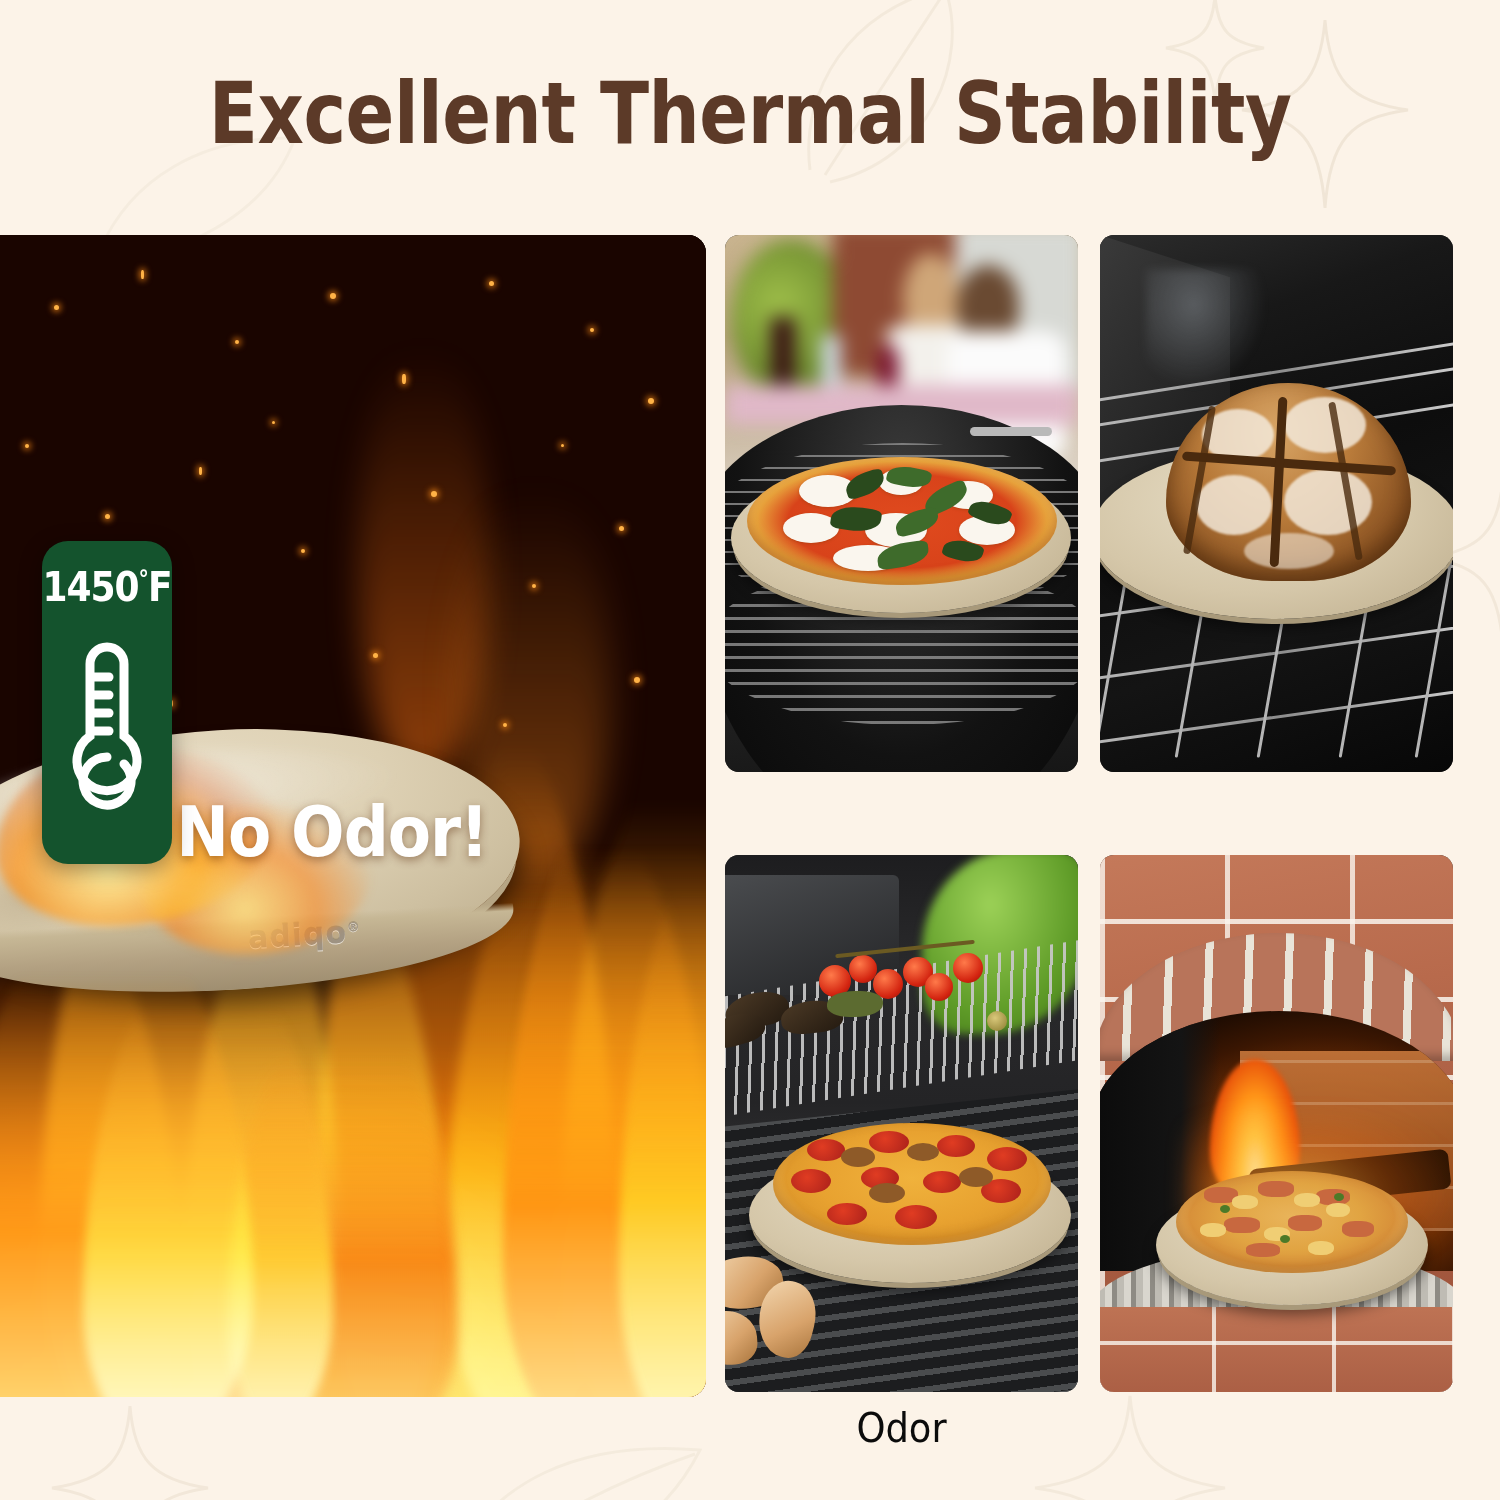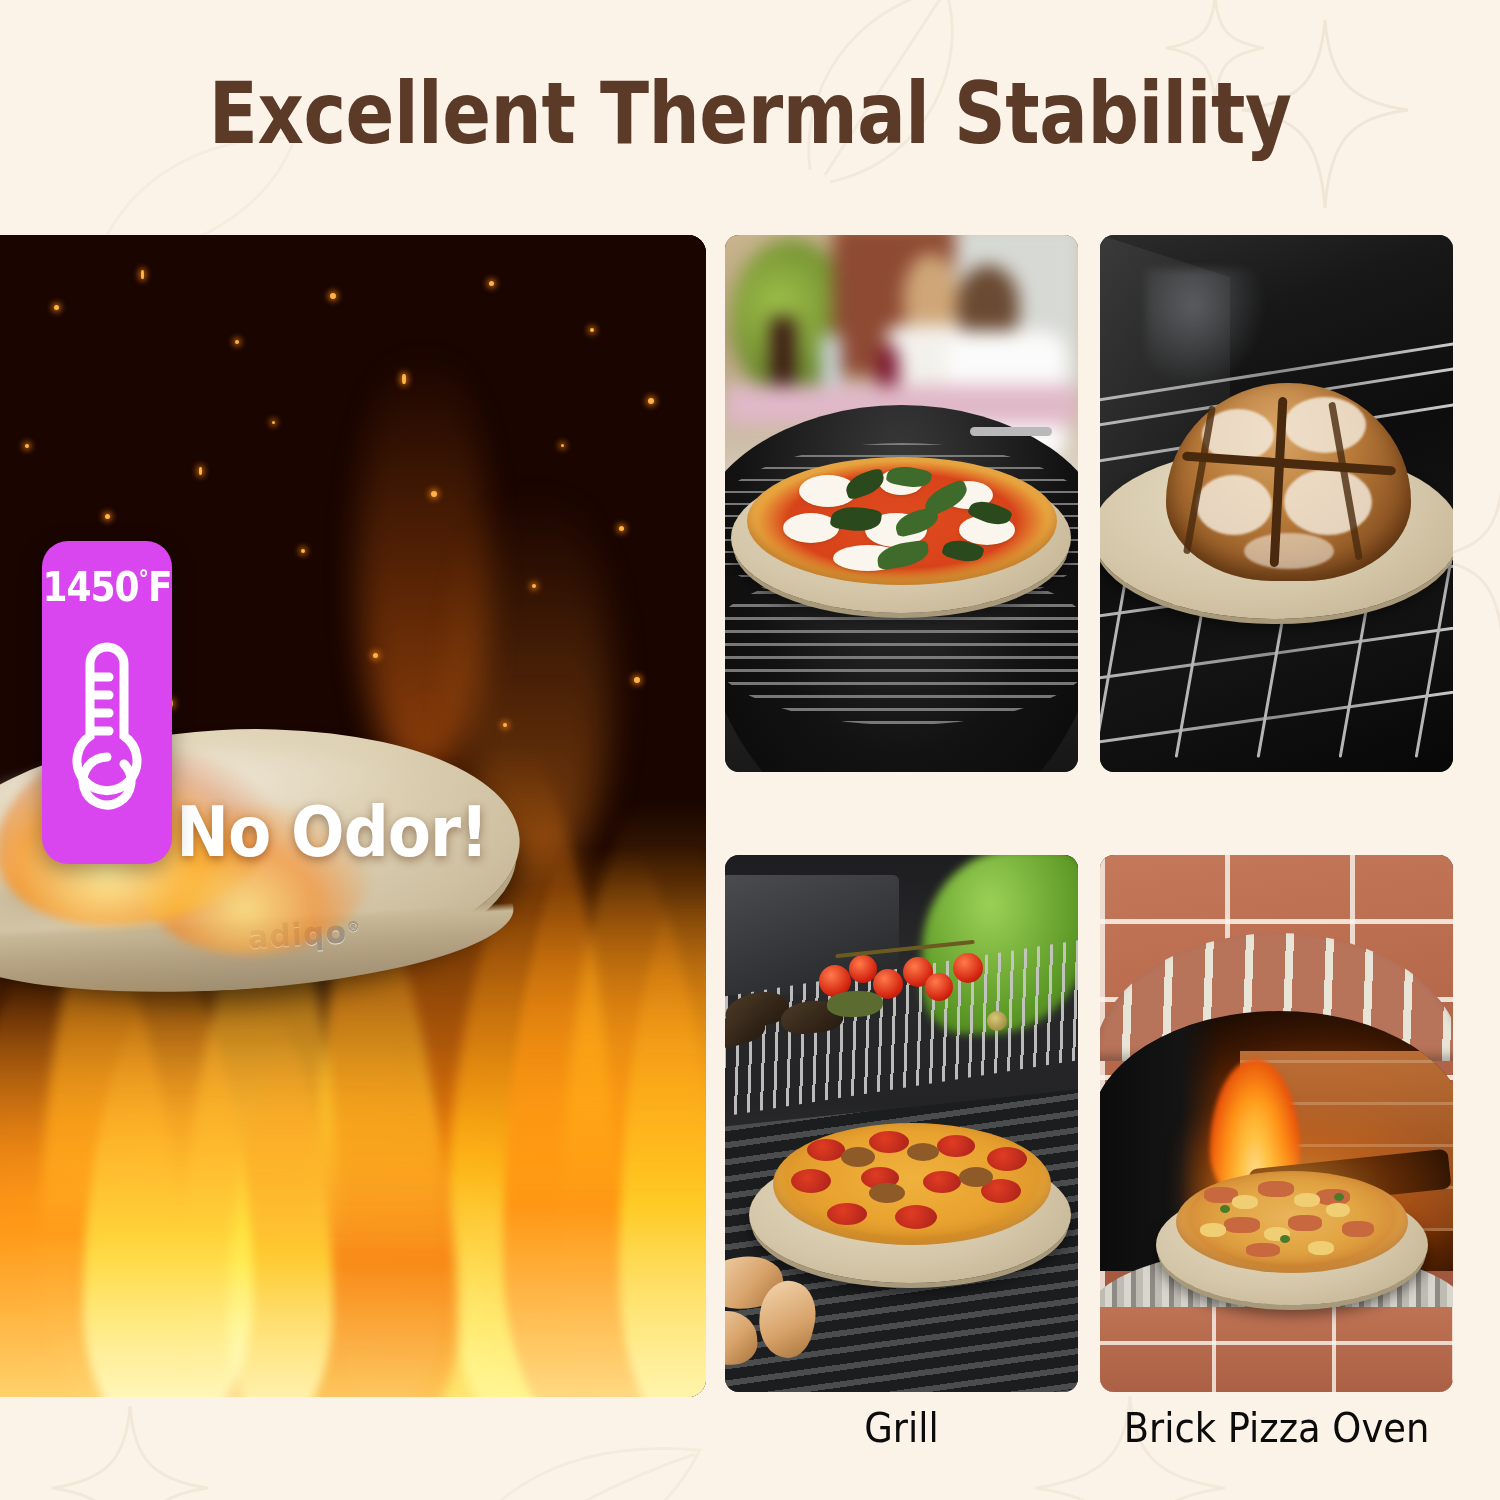--- a/index.html
+++ b/index.html
@@ -143,21 +143,21 @@
   }
 
   
   .front-flames { position:absolute; inset:0; z-index:8; pointer-events:none; }
 
   
   .temp-badge {
     position:absolute;
     left:60px; top:306px;
     width:130px; height:323px;
-    background:#d946ef;
+    background:#14532d;
     border-radius:26px;
     z-index:9;
     display:flex; flex-direction:column; align-items:center;
     padding-top:26px;
     box-shadow:0 6px 22px rgba(0,0,0,.35);
   }
   .temp-value {
     font-family:"DejaVu Sans Condensed","Liberation Sans", sans-serif;
     font-weight:700;
     font-size:40px;
@@ -562,21 +562,21 @@
         <div class="p-abs" style="left:134px; top:20px; width:32px; height:18px; border-radius:50%; background:#8E5A28;"></div>
         <div class="p-abs" style="left:186px; top:44px; width:34px; height:20px; border-radius:50%; background:#8E5A28;"></div>
         <div class="p-abs" style="left:96px;  top:60px; width:36px; height:20px; border-radius:50%; background:#8E5A28;"></div>
       </div>
       <div class="p-abs" style="left:-22px; top:400px; width:160px; height:120px;">
         <div class="chick" style="left:0;   top:2px;  width:80px; height:52px; transform:rotate(-10deg);"></div>
         <div class="chick" style="left:56px;top:26px; width:56px; height:76px; transform:rotate(14deg);"></div>
         <div class="chick" style="left:-8px;top:56px; width:62px; height:54px; transform:rotate(-4deg);"></div>
       </div>
     </div>
-    <div class="caption">Grill</div>
+    <div class="caption">Odor</div>
   </div>
 
   <div class="cell cell-brick">
     <div class="photo">
       <div class="brick-wall"></div>
       <div class="arch-stone"></div>
       <div class="oven-mouth">
         <div class="mouth-dark"></div>
         <div class="p-abs" style="left:150px; top:40px; width:240px; height:180px; background:repeating-linear-gradient(0deg, rgba(250,235,210,.28) 0 3px, rgba(0,0,0,0) 3px 42px), linear-gradient(180deg,#C8783C,#8E4516); opacity:.9;"></div>
         <div class="fire-core"></div>
@@ -598,16 +598,15 @@
         <div class="pine" style="left:118px;top:22px; width:26px; height:14px;"></div>
         <div class="pine" style="left:24px; top:52px; width:26px; height:14px;"></div>
         <div class="pine" style="left:88px; top:56px; width:26px; height:14px;"></div>
         <div class="pine" style="left:150px;top:32px; width:24px; height:14px;"></div>
         <div class="pine" style="left:132px;top:70px; width:26px; height:14px;"></div>
         <div class="p-abs" style="left:44px; top:34px; width:10px; height:8px; border-radius:50%; background:#4C7A28;"></div>
         <div class="p-abs" style="left:104px;top:64px; width:10px; height:8px; border-radius:50%; background:#4C7A28;"></div>
         <div class="p-abs" style="left:158px;top:22px; width:10px; height:8px; border-radius:50%; background:#4C7A28;"></div>
       </div>
     </div>
-    <div class="caption">Brick Pizza Oven</div>
   </div>
 
 </div>
 
 </body></html>

